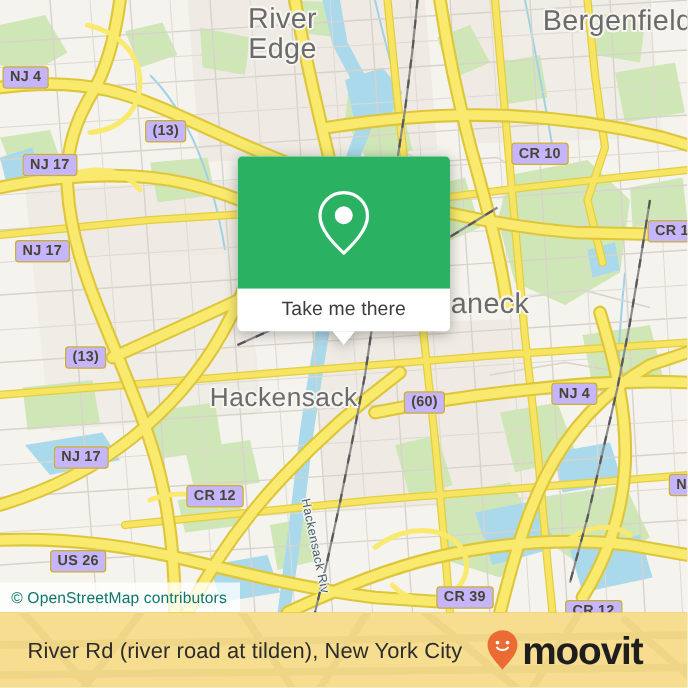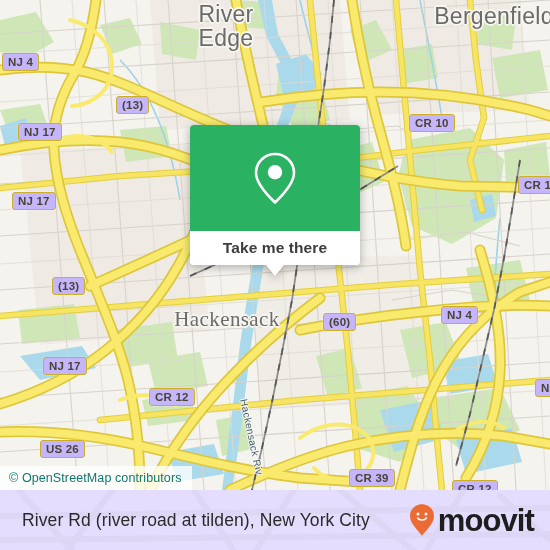--- a/index.html
+++ b/index.html
@@ -61,21 +61,20 @@
     white-space:nowrap;
     box-shadow:0 0 0 .5px rgba(255,255,255,.25);
   }
 
   
   #popup-card{
     position:absolute;
     left:190px; top:125px;
     width:170px; height:140px;
     filter:drop-shadow(0 2px 5px rgba(0,0,0,.30));
-    font-weight:bold;
   }
   #popup-body{
     width:170px; height:140px;
     border-radius:4px;
     overflow:hidden;
     background:#ffffff;
     display:flex; flex-direction:column;
   }
   #popup-green{
     flex:0 0 106px;
@@ -111,39 +110,39 @@
     color:#0f766e;
     font-size:12.5px;
     letter-spacing:.1px;
     white-space:nowrap;
   }
 
   
   #footer-bar{
     position:absolute;
     left:0; top:490px; width:550px; height:60px;
-    background:#c4b5fd;
+    background:#eab308;
     overflow:hidden;
   }
   #footer-watermark{
     position:absolute; left:0; top:0; width:550px; height:60px;
     opacity:.55;
   }
   #footer-title{
     position:absolute;
     left:22px; top:0; height:60px;
     display:flex; align-items:center;
     color:#2b2b2b;
     font-size:17.5px;
     letter-spacing:.1px;
     white-space:nowrap;
   }
   #moovit-logo{
     position:absolute;
-    right:16px; top:0; height:60px;
+    right:36px; top:0; height:60px;
     display:flex; align-items:center; gap:3px;
   }
   #moovit-wordmark{
     color:#1e1e1e;
     font-size:31px;
     font-weight:bold;
     letter-spacing:-.9px;
     line-height:1;
   }
 </style>
@@ -341,22 +340,23 @@
       <path d="M520 160 L512 210 L504 258 L494 310 L482 362 L470 414 L456 466"></path>
       <path d="M190 276 L230 258 L272 238 L314 216 L356 192 L398 166"></path>
     </g>
   </svg>
 
   <div class="place-label place-mid" style="left:186px; top:2px; width:80px;">River
 Edge</div>
 
   <div class="place-label place-mid" style="left:434px; top:4px; width:120px;">Bergenfield</div>
 
-  <div class="place-label place-big" style="left:162px; top:308px; width:130px;font-family:Liberation Serif, serif;">Hackensack</div>
-
+  <div class="place-label place-big" style="left:162px; top:308px; width:130px;">Hackensack</div>
+
+  <div class="place-label place-mid" style="left:357px; top:230px; width:70px;">aneck</div>
 
   <div class="river-label" style="left:249px; top:398px; transform:rotate(78deg);">Hackensack Riv</div>
 
   <div class="shield" style="left:2px;   top:53px;">NJ 4</div>
   <div class="shield" style="left:18px;  top:123px;">NJ 17</div>
   <div class="shield" style="left:116px; top:96px;">(13)</div>
   <div class="shield" style="left:299px; top:100px;margin-top:43px;">(10)</div>
   <div class="shield" style="left:409px; top:114px;">CR 10</div>
   <div class="shield" style="left:12px;  top:192px;">NJ 17</div>
   <div class="shield" style="left:518px; top:176px;">CR 10</div>

